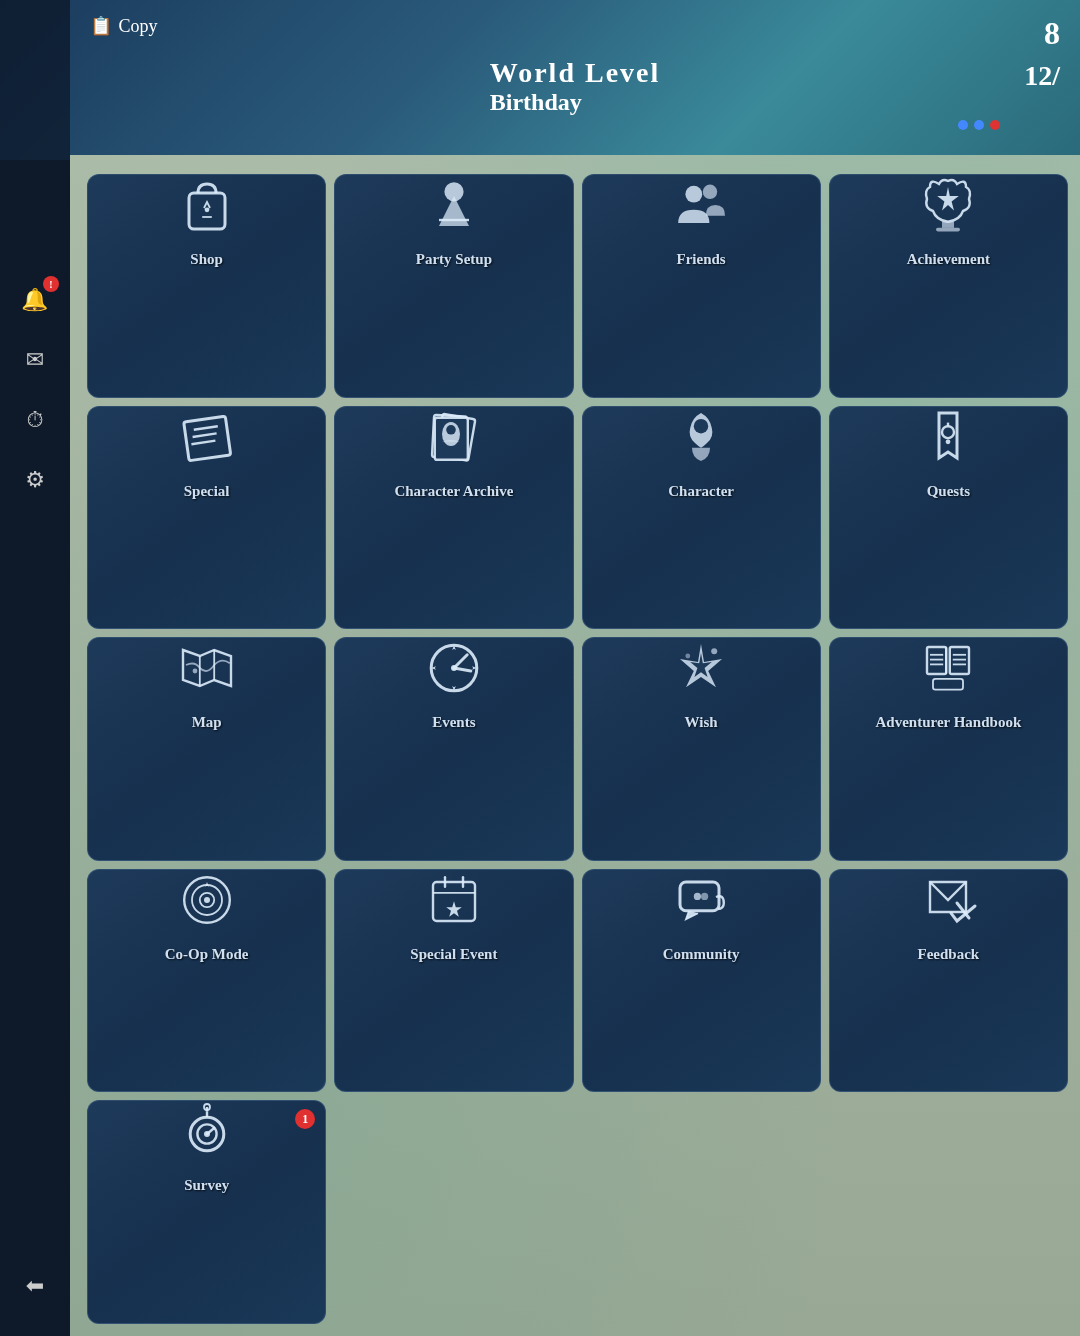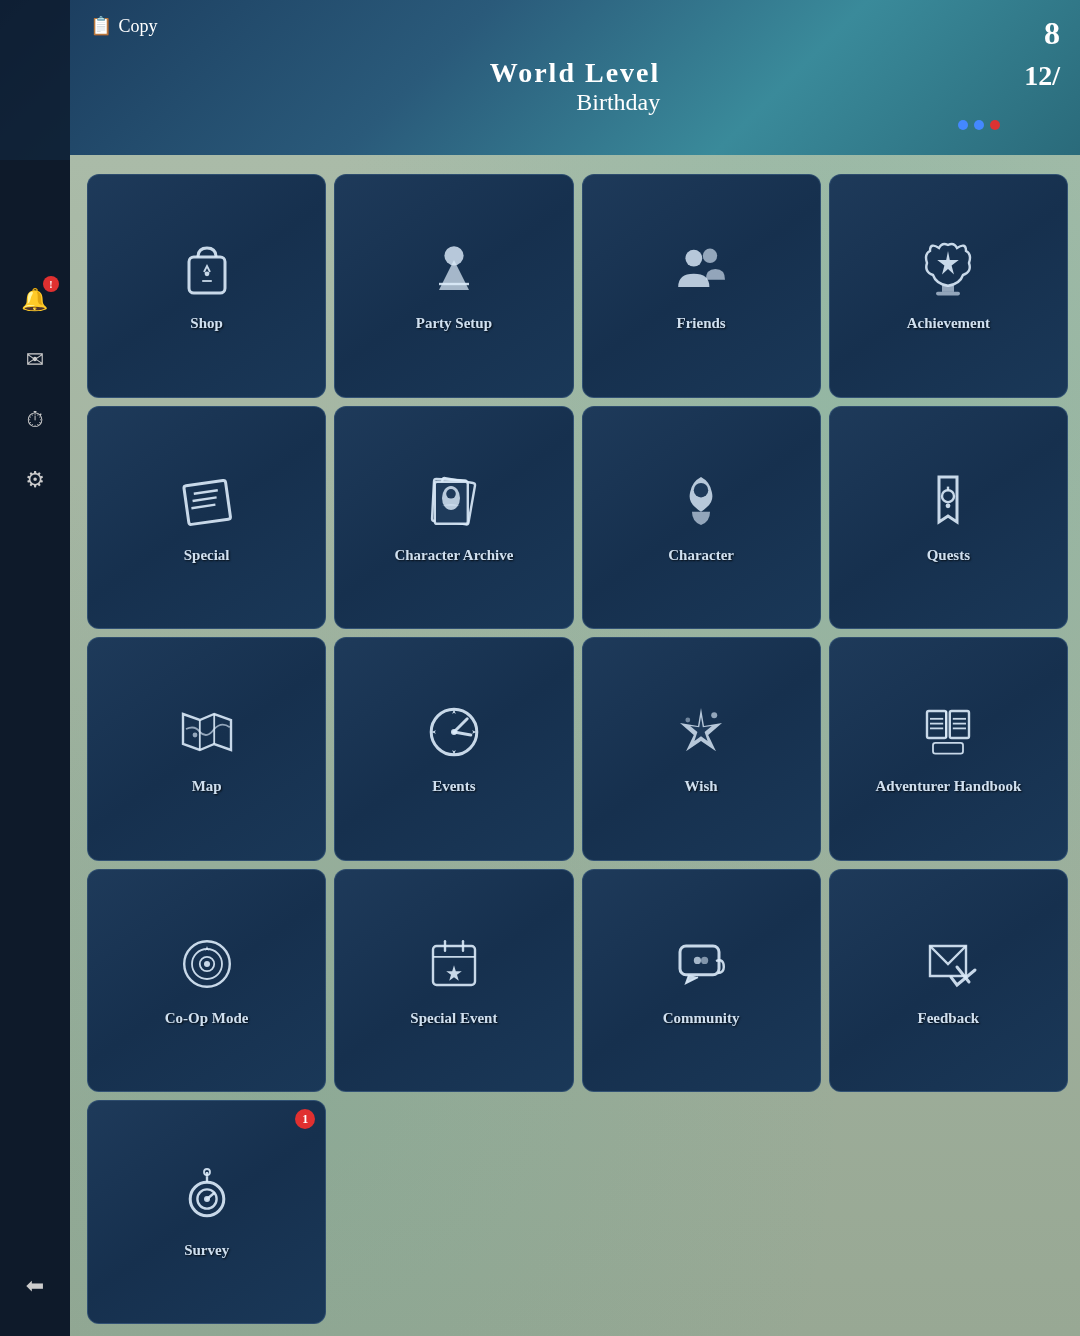--- a/index.html
+++ b/index.html
@@ -78,34 +78,34 @@
       position: absolute;
       top: 15px; left: 20px;
       display: flex;
       align-items: center;
       gap: 6px;
       color: white;
       font-size: 18px;
     }
 
     .header-world-level {
-      text-align: right;
+      text-align: left;
       color: white;
       margin-top: 8px;
     }
 
     .header-world-level .title {
       font-size: 28px;
       font-weight: bold;
       letter-spacing: 2px;
     }
 
     .header-world-level .birthday {
       font-size: 24px;
-      font-weight: normal;
+      font-weight: bold;
     }
 
     .header-level-num {
       position: absolute;
       top: 15px; right: 20px;
       color: white;
       font-size: 32px;
       font-weight: bold;
     }
 
@@ -145,21 +145,20 @@
       gap: 8px;
       z-index: 5;
     }
 
     .menu-item {
       background: linear-gradient(145deg, #1e3a5a 0%, #16304e 50%, #1a3858 100%);
       border-radius: 12px;
       display: flex;
       flex-direction: column;
       align-items: center;
-      justify-content: center;
       cursor: pointer;
       position: relative;
       border: 1px solid rgba(100, 140, 180, 0.3);
       transition: brightness(1.1);
     }
 
     .menu-icon {
       font-size: 52px;
       color: rgba(220, 235, 250, 0.9);
       margin-bottom: 6px;

